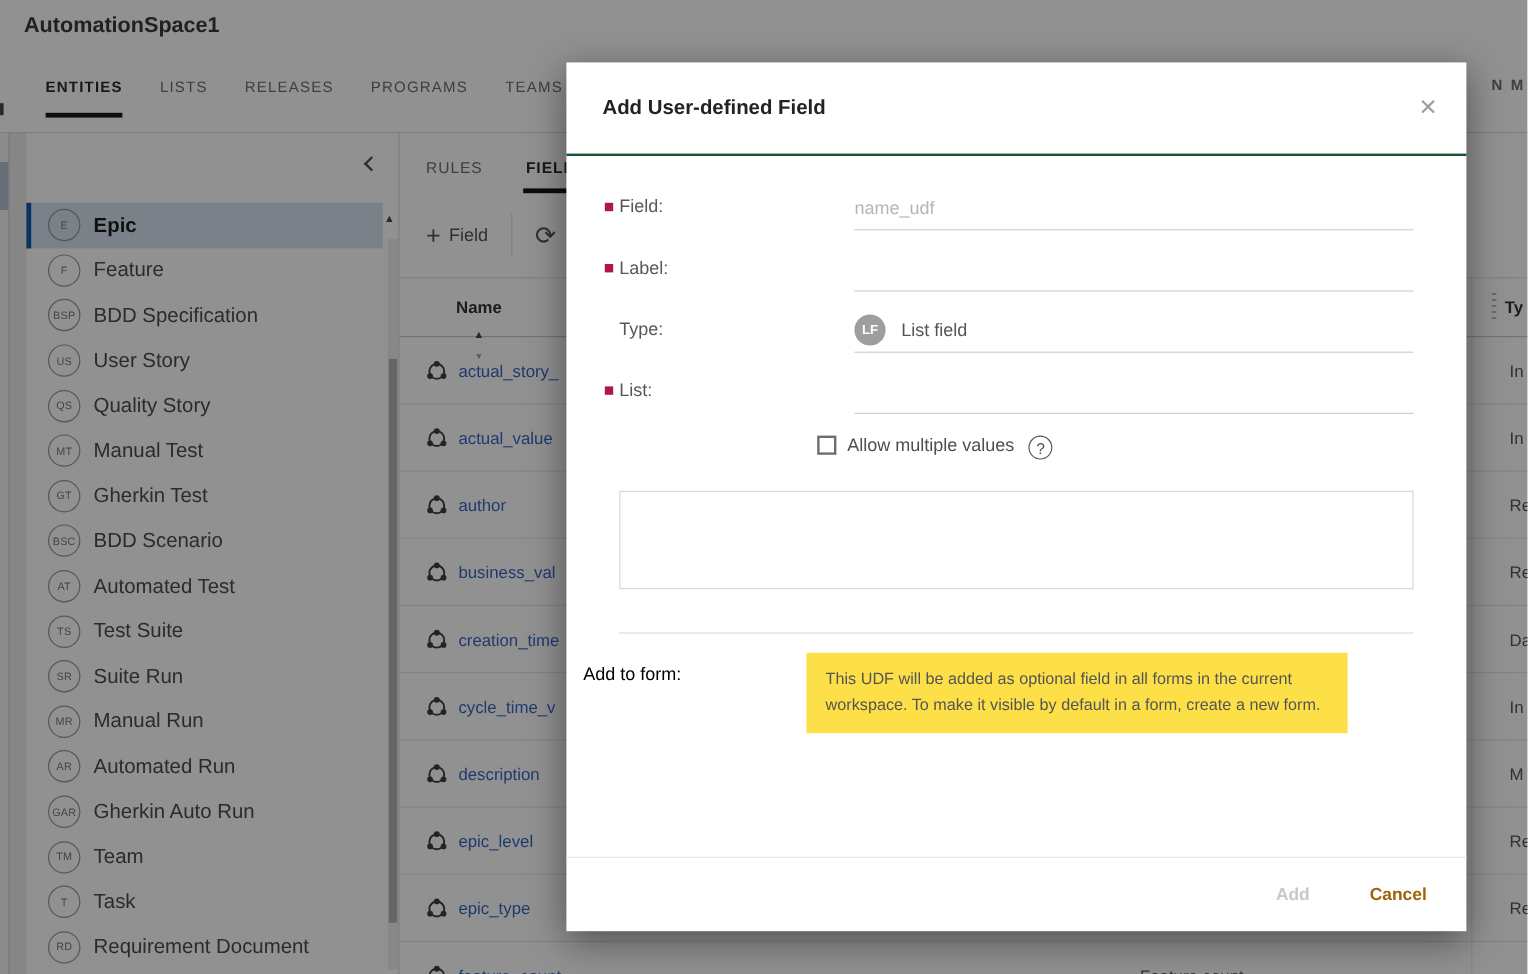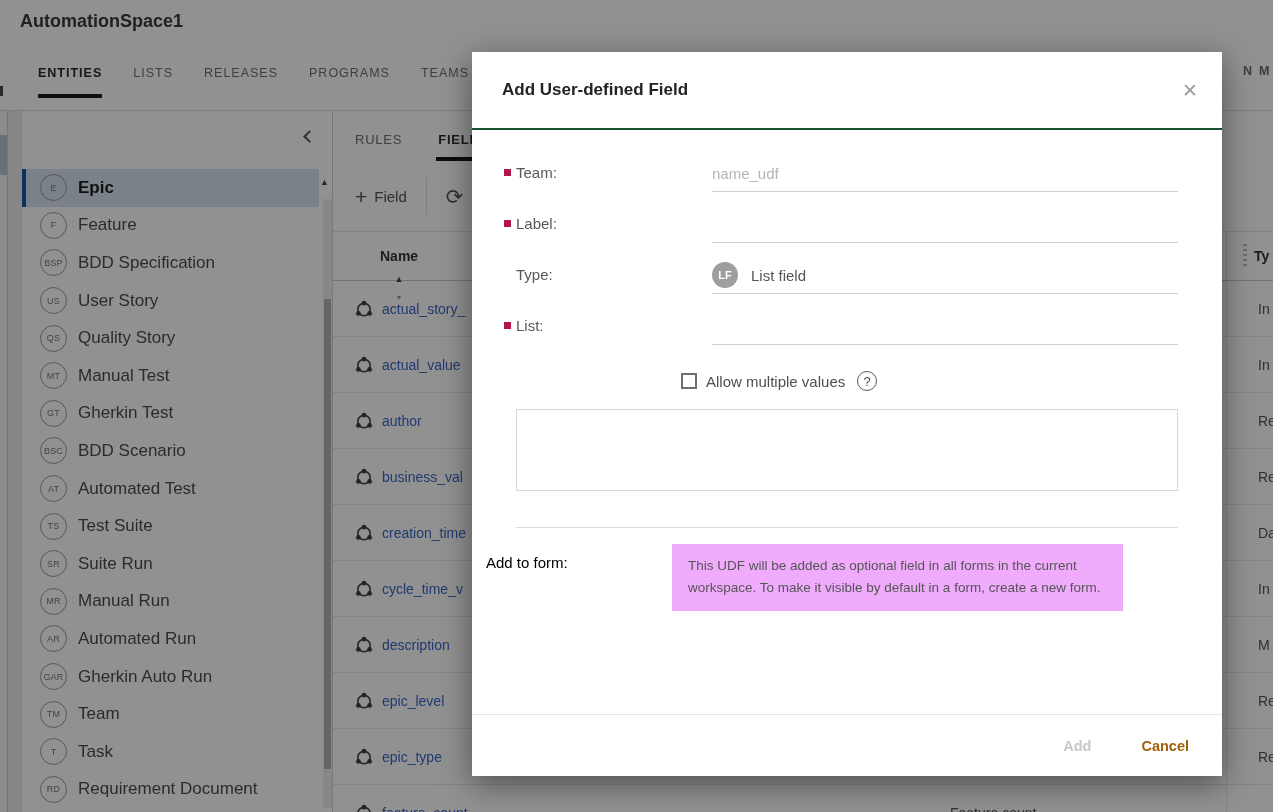--- a/index.html
+++ b/index.html
@@ -70,32 +70,32 @@
   .dlg-close { margin-left:auto; font-size:19px; color:#9e9e9e; cursor:pointer; line-height:1; }
   .dlg-body { padding-top:17px; }
   .frow { height:51px; display:flex; align-items:center; }
   .flabel { width:240px; padding-left:44px; position:relative; font-size:15px; color:#585858; flex:none; }
   .req { position:absolute; left:32px; top:50%; margin-top:-4px; width:7px; height:7px; background:#b21646; }
   .finput { flex:1; margin-right:44px; align-self:stretch; display:flex; align-items:center; border-bottom:1px solid #cfcfcf; margin-top:8px; margin-bottom:6px; }
   .finput input { border:none; outline:none; width:100%; font-size:15px; color:#333; font-family:inherit; background:transparent; }
   .finput input::placeholder { color:#b5b5b5; }
   .type-badge { width:26px; height:26px; border-radius:50%; background:#9e9e9e; color:#fff; font-size:11px; font-weight:700; display:flex; align-items:center; justify-content:center; margin-right:13px; flex:none; }
   .type-value { font-size:15px; color:#555; }
-  .chk-row { margin-left:209px; margin-top:12px; height:36px; display:flex; align-items:center; }
+  .chk-row { margin-left:209px; margin-top:12px; height:36px; display:flex; }
   .checkbox { width:16px; height:16px; border:2px solid #6e6e6e; background:#fff; margin-right:9px; cursor:pointer; flex:none; }
   .chk-label { font-size:15px; color:#4f4f4f; }
   .help-icon { width:20px; height:20px; border:1.5px solid #5a5a5a; border-radius:50%; color:#4f4f4f; font-size:13px; display:flex; align-items:center; justify-content:center; margin-left:12px; cursor:pointer; }
   .desc-label { margin:20px 0 0 44px; font-size:15px; color:#585858; }
   .desc-area { margin:10px 44px 0 44px; height:82px; border:1px solid #d8d8d8; }
   .desc-area textarea { width:100%; height:100%; border:none; outline:none; resize:none; font-family:inherit; font-size:14px; padding:8px; background:transparent; }
   .trend-row { margin-left:209px; margin-top:18px; height:36px; display:flex; align-items:center; }
   .dlg-divider { margin:36px 44px 0 44px; border-top:1px solid #dcdcdc; }
   .atf { display:flex; margin-top:16px; }
   .atf-label { width:200px; padding-left:14px; padding-top:10px; font-size:15px; color:#000000; flex:none; }
-  .atf-info { width:451px; background:#f0abfc; padding:11px 18px 12px 16px; font-size:13.5px; color:#555; line-height:1.62; }
+  .atf-info { width:451px; background:#fde047; padding:11px 18px 12px 16px; font-size:13.5px; color:#555; line-height:1.62; }
   .dlg-footer { position:absolute; left:0; right:0; bottom:0; height:62px; border-top:1px solid #e6e6e6; display:flex; align-items:center; justify-content:flex-end; gap:50px; padding-right:33px; }
   .btn { font-size:14.5px; font-weight:700; cursor:pointer; background:none; border:none; font-family:inherit; }
   .btn-add { color:#c8c8c8; cursor:default; }
   .btn-cancel { color:#a16207; }
 </style>
 </head>
 <body>
 
 <div class="app-header">
   <div class="ws-title">AutomationSpace1</div>
@@ -333,21 +333,21 @@
 <div class="dialog">
   <div class="dlg-header">
     <div class="dlg-title">Add User-defined Field</div>
     <div class="dlg-close">✕</div>
   </div>
 
   <div class="dlg-body">
     <div class="frow">
       <div class="flabel">
         <span class="req"></span>
-        <span>Team:</span>
+        <span>Field:</span>
       </div>
       <div class="finput">
         <input type="text" placeholder="name_udf" style="">
       </div>
     </div>
 
     <div class="frow">
       <div class="flabel">
         <span class="req"></span>
         <span>Label:</span>

